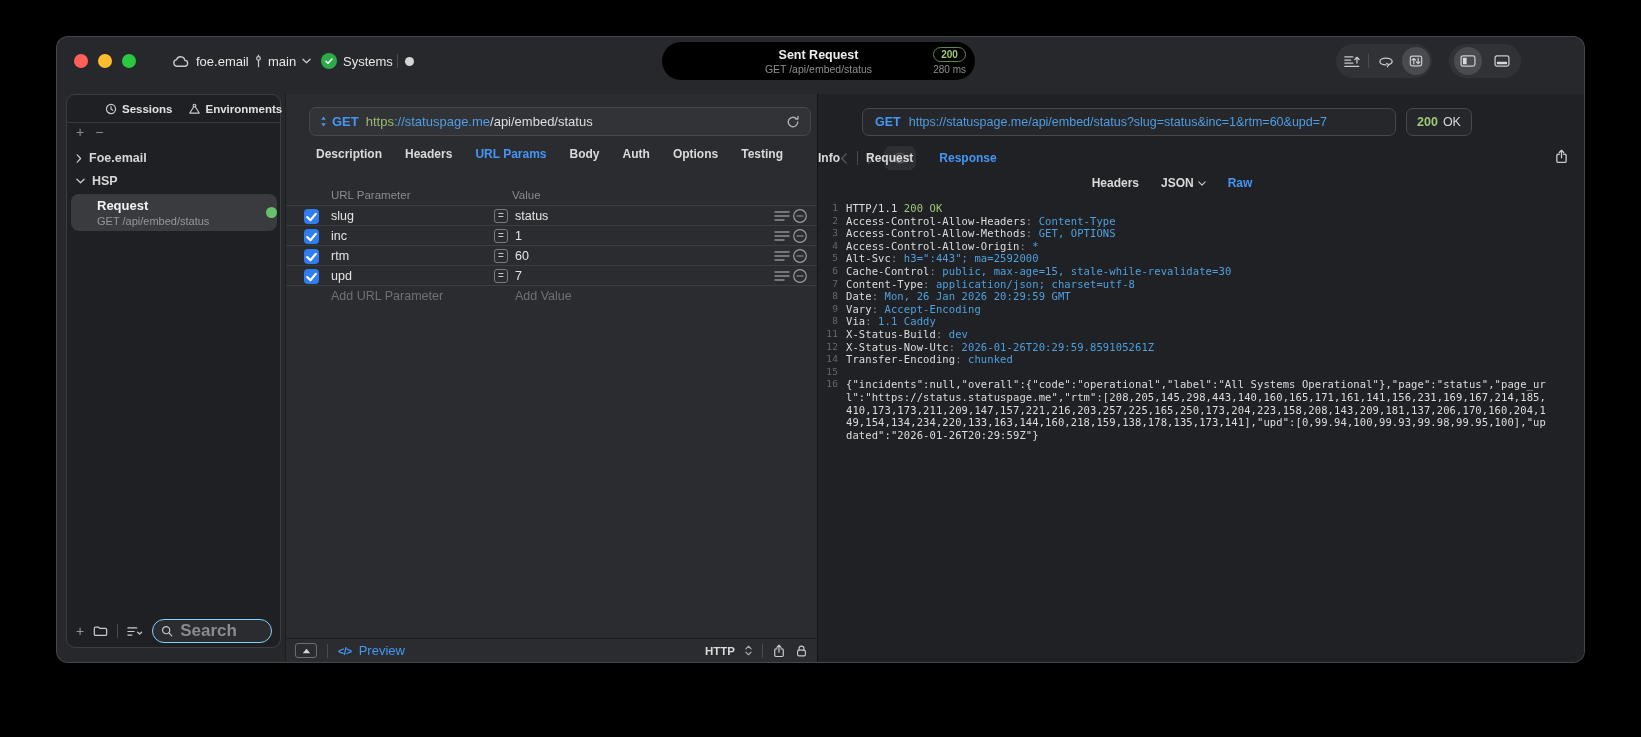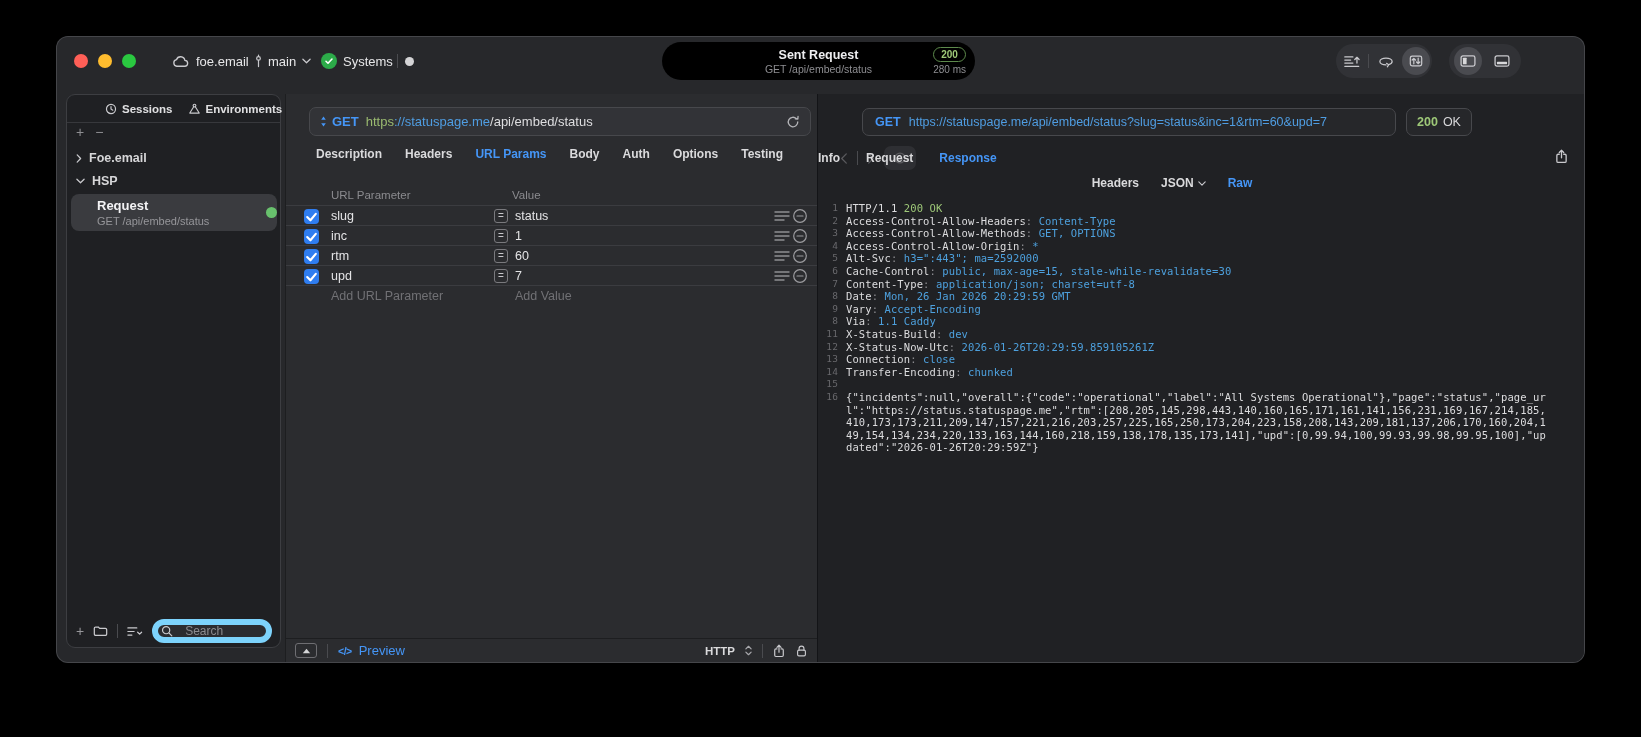--- a/index.html
+++ b/index.html
@@ -39,22 +39,22 @@
   .sb-plusminus { position:absolute; top:31px; left:9px; display:flex; gap:11px; color:#8e8e92; font-size:14px; line-height:12px; }
   .tree-item { position:absolute; left:9px; height:16px; display:flex; align-items:center; gap:7px;
                font-size:12.5px; font-weight:600; color:#d6d6d8; }
   .req-item { position:absolute; left:4px; top:99px; width:206px; height:37px; background:#3a3b3f; border-radius:8px; }
   .req-title { position:absolute; left:26px; top:4px; font-size:13px; font-weight:700; color:#f3f3f5; }
   .req-sub { position:absolute; left:26px; top:21px; font-size:11px; color:#96969a; }
   .req-dot { position:absolute; left:195px; top:13px; width:11px; height:11px; border-radius:50%; background:var(--dot-green,#68c16d); }
   .sb-footer { position:absolute; left:9px; bottom:4px; height:24px; display:flex; align-items:center; gap:9px; }
   .sb-glyph { color:#96969a; font-size:14px; line-height:14px; }
   .sb-search-wrap { position:relative; }
-  .sb-search { width:120px; height:24px; border-radius:12px; background:#2b2c30; border:6px solid #7dd3fc;
-               color:#d2d2d4; font-size:12px; padding:0 8px 0 27px; outline:none; font-family:"Liberation Sans",sans-serif; }
+  .sb-search { width:120px; height:24px; border-radius:12px; background:#2b2c30; border:1px solid #7dd3fc;
+               color:#d2d2d4; font-size:17px; padding:0 8px 0 27px; outline:none; font-family:"Liberation Sans",sans-serif;font-weight:bold; }
   .sb-search::placeholder { color:#8b8b8f; }
   .mag { position:absolute; left:9px; top:6px; }
 
   
   .mid { position:absolute; left:228px; top:57px; width:532px; height:568px; background:#2b2c2f; border-left:1px solid #1d1e20; }
   .urlbar { position:absolute; left:23px; top:13px; width:502px; height:29px; background:#323337;
             border:1px solid #47484c; border-radius:7px; display:flex; align-items:center; padding:0 10px; font-size:13px; }
   .m-get { color:var(--blue,#4596f7); font-weight:700; margin:0 7px 0 5px; }
   .u-scheme { color:#9aba70; } .u-host { color:#4f9de2; } .u-path { color:#dedee0; }
   .refresh { margin-left:auto; }
@@ -538,24 +538,20 @@
           </div>
           <div class="cline">
             <span class="lnum">11</span>
             <span class="lcode"><span class="c-w">X-Status-Build</span><span class="c-d">: </span><span class="c-b">dev</span></span>
           </div>
           <div class="cline">
             <span class="lnum">12</span>
             <span class="lcode"><span class="c-w">X-Status-Now-Utc</span><span class="c-d">: </span><span class="c-b">2026-01-26T20:29:59.859105261Z</span></span>
           </div>
           <div class="cline">
-            <span class="lnum">13</span>
-            <span class="lcode"><span class="c-w">Connection</span><span class="c-d">: </span><span class="c-b">close</span></span>
-          </div>
-          <div class="cline">
             <span class="lnum">14</span>
             <span class="lcode"><span class="c-w">Transfer-Encoding</span><span class="c-d">: </span><span class="c-b">chunked</span></span>
           </div>
           <div class="cline">
             <span class="lnum">15</span>
             <span class="lcode"></span>
           </div>
           <div class="cline">
             <span class="lnum">16</span>
             <span class="lcode"><span class="c-w">{"incidents":null,"overall":{"code":"operational","label":"All Systems Operational"},"page":"status","page_url":"https://status.statuspage.me","rtm":[208,205,145,298,443,140,160,165,171,161,141,156,231,169,167,214,185,410,173,173,211,209,147,157,221,216,203,257,225,165,250,173,204,223,158,208,143,209,181,137,206,170,160,204,149,154,134,234,220,133,163,144,160,218,159,138,178,135,173,141],"upd":[0,99.94,100,99.93,99.98,99.95,100],"updated":"2026-01-26T20:29:59Z"}</span></span>

